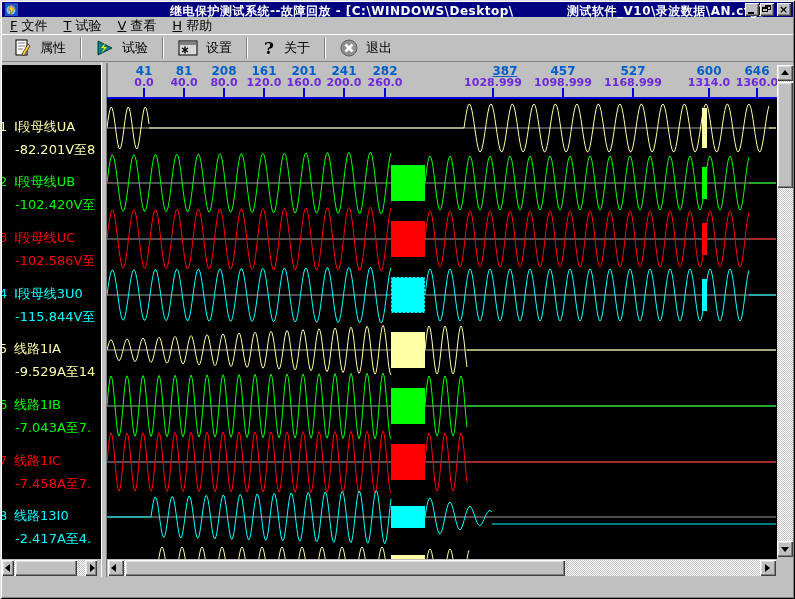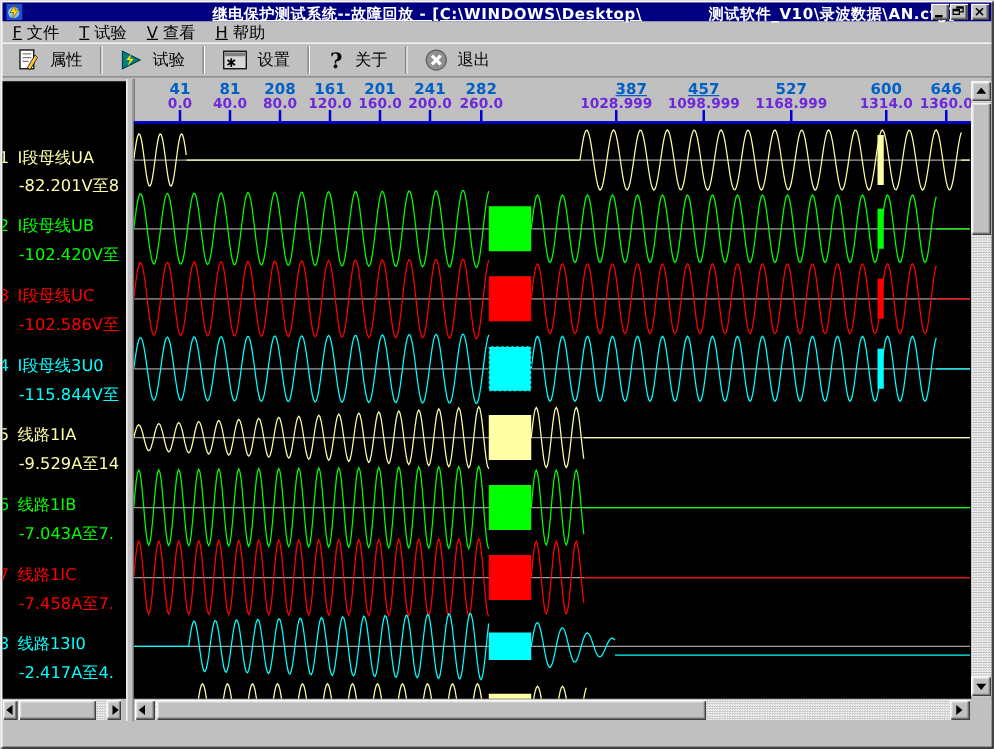--- a/index.html
+++ b/index.html
@@ -6,21 +6,21 @@
   html,body { background:#C0C0C0; }
   body { font-family:"DejaVu Sans", sans-serif; }
   #win {
     position:relative; width:795px; height:599px; background:#C0C0C0; overflow:hidden;
     box-shadow: inset 1px 1px 0 #DFDFDF, inset -1px -1px 0 #000, inset 2px 2px 0 #fff, inset -2px -2px 0 #808080;
   }
   
   .titlebar { position:absolute; left:2px; top:2px; width:791px; height:15px; background:#000080; display:flex; align-items:center; }
   .titlebar .appicon { position:absolute; left:3px; top:1px; width:13px; height:13px; }
   .title-text { position:absolute; top:1px; color:#fff; font-size:12px; font-weight:bold; white-space:nowrap; letter-spacing:0.5px; }
-  #title-left { left:168px;text-decoration:underline; }
+  #title-left { left:168px; }
   #title-right { left:565px; }
   .winbtns { position:absolute; right:2px; top:1px; display:flex; gap:1px; }
   .wbtn { width:14px; height:13px; background:#C0C0C0; position:relative;
     box-shadow: inset 1px 1px 0 #fff, inset -1px -1px 0 #404040, inset -2px -2px 0 #808080; }
   .wbtn.close { margin-left:2px; }
   .glyph-min { position:absolute; left:3px; bottom:2px; width:6px; height:2px; background:#000; }
   .glyph-rest-a { position:absolute; left:5px; top:2px; width:6px; height:5px; border:1px solid #000; border-top-width:2px; background:#C0C0C0; }
   .glyph-rest-b { position:absolute; left:2px; top:4px; width:6px; height:5px; border:1px solid #000; border-top-width:2px; background:#C0C0C0; }
   .glyph-x { position:absolute; left:2px; top:1px; font-size:11px; font-weight:bold; color:#000; line-height:11px; }
   
@@ -214,21 +214,21 @@
       <span class="rl-tick" style="left: 195px;"></span>
       <span class="rl-sample" style="left: 236px;">241</span>
       <span class="rl-time" style="left: 236px;">200.0</span>
       <span class="rl-tick" style="left: 235px;"></span>
       <span class="rl-sample" style="left: 277px;">282</span>
       <span class="rl-time" style="left: 277px;">260.0</span>
       <span class="rl-tick" style="left: 276px;"></span>
       <span class="rl-sample" style="left: 397px; text-decoration: underline;">387</span>
       <span class="rl-time" style="left: 385px;">1028.999</span>
       <span class="rl-tick" style="left: 384px;"></span>
-      <span class="rl-sample" style="left: 455px; text-decoration: underline;">457</span>
+      <span class="rl-sample" style="left: 455px;">457</span>
       <span class="rl-time" style="left: 455px;">1098.999</span>
       <span class="rl-tick" style="left: 454px;"></span>
       <span class="rl-sample" style="left: 525px;">527</span>
       <span class="rl-time" style="left: 525px;">1168.999</span>
       <span class="rl-tick" style="left: 524px;"></span>
       <span class="rl-sample" style="left: 601px;">600</span>
       <span class="rl-time" style="left: 601px;">1314.0</span>
       <span class="rl-tick" style="left: 600px;"></span>
       <span class="rl-sample" style="left: 649px;">646</span>
       <span class="rl-time" style="left: 649px;">1360.0</span>

